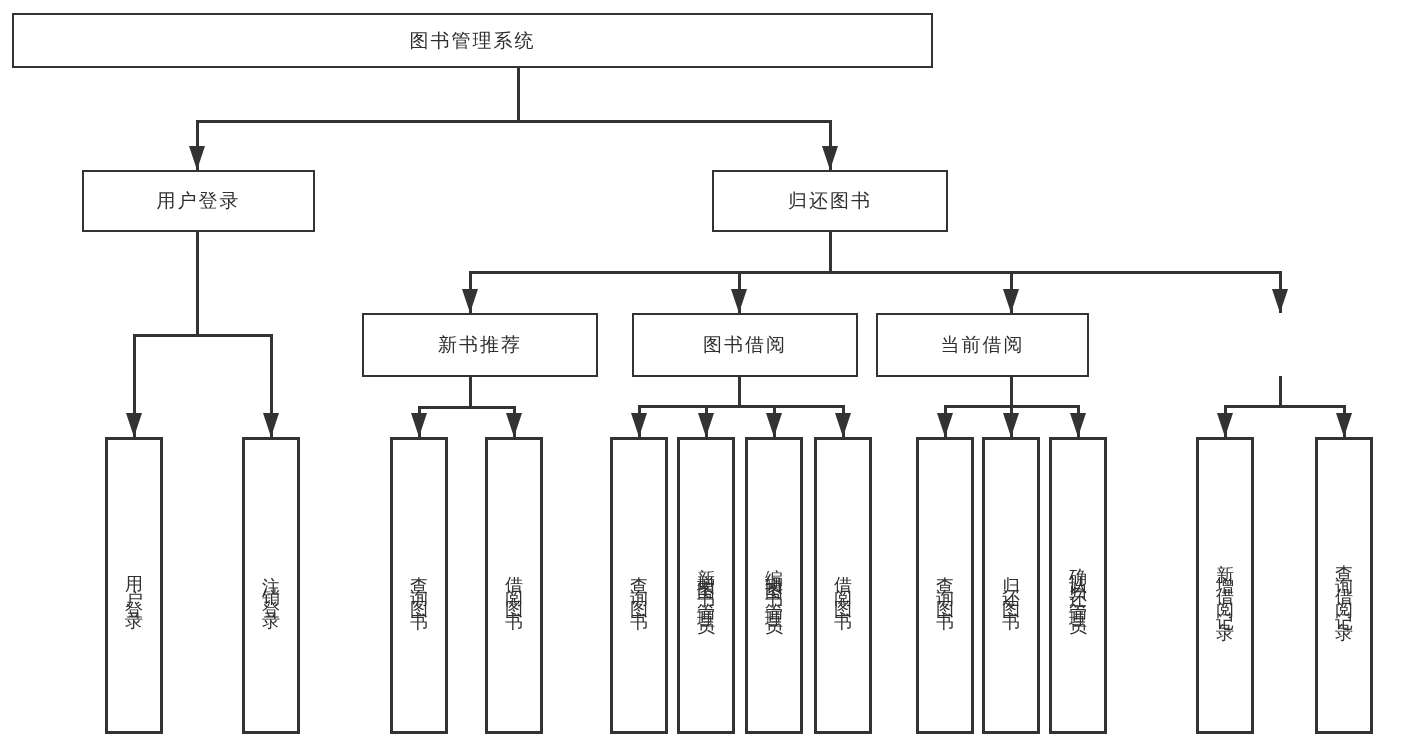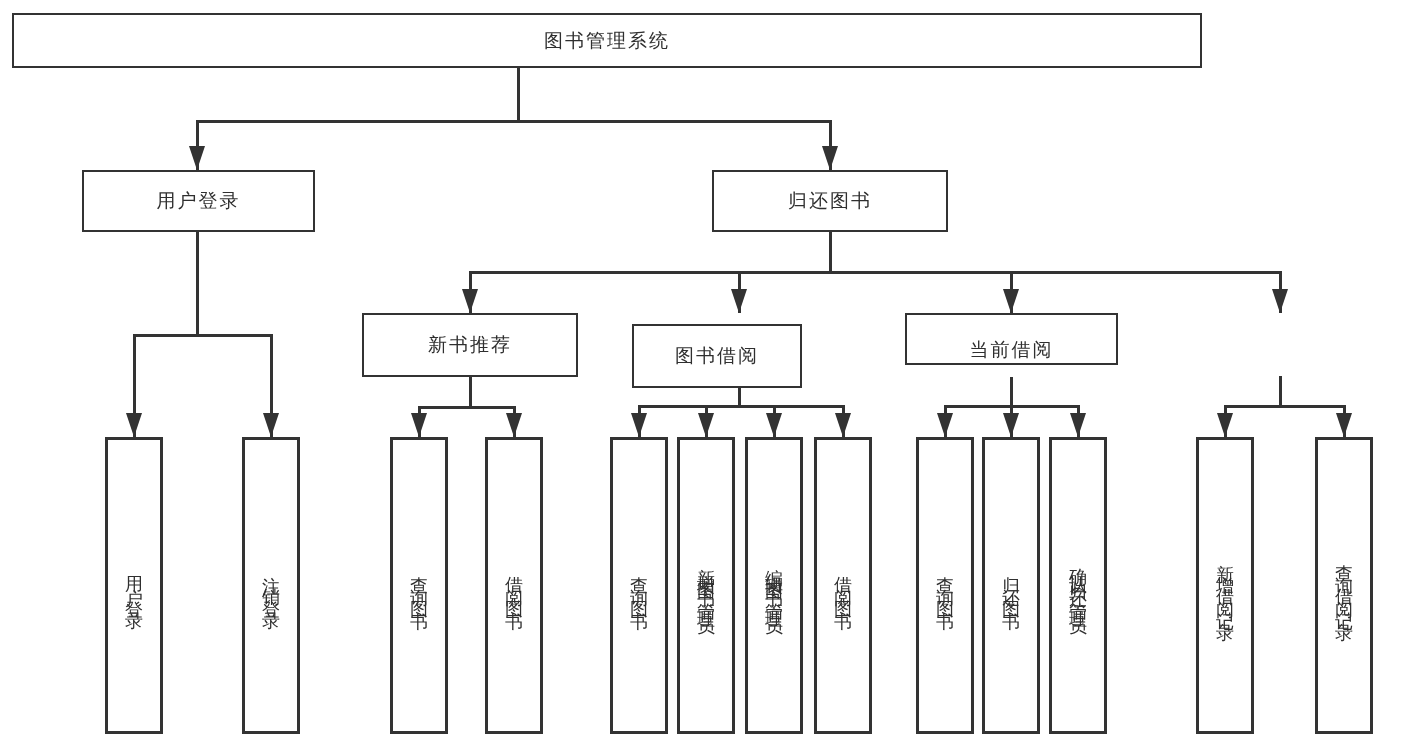--- a/index.html
+++ b/index.html
@@ -121,38 +121,38 @@
   <div class="vline" style="left:1077px;top:405px;height:32px;"></div>
   <div class="arrow" style="left:1070px;top:413px;"></div>
 
   <div class="vline" style="left:1279px;top:376px;height:32px;"></div>
   <div class="hline" style="left:1224px;top:405px;width:121px;"></div>
   <div class="vline" style="left:1224px;top:405px;height:32px;"></div>
   <div class="arrow" style="left:1217px;top:413px;"></div>
   <div class="vline" style="left:1343px;top:405px;height:32px;"></div>
   <div class="arrow" style="left:1336px;top:413px;"></div>
 
-  <div class="node" style="left:12px;top:13px;width:1190px;height:55px;">
+  <div class="node" style="left:12px;top:13px;width:921px;height:55px;">
     <span class="h-label">图书管理系统</span>
   </div>
 
   <div class="node" style="left:82px;top:170px;width:233px;height:62px;">
     <span class="h-label">用户登录</span>
   </div>
   <div class="node" style="left:712px;top:170px;width:236px;height:62px;">
     <span class="h-label">归还图书</span>
   </div>
 
-  <div class="node" style="left:362px;top:313px;width:216px;height:64px;">
+  <div class="node" style="left:362px;top:313px;width:236px;height:64px;">
     <span class="h-label">新书推荐</span>
   </div>
-  <div class="node" style="left:632px;top:313px;width:170px;height:64px;margin-top:11px;">
+  <div class="node" style="left:632px;top:313px;width:226px;height:64px;">
     <span class="h-label">图书借阅</span>
   </div>
-  <div class="node" style="left:905px;top:313px;width:213px;height:52px;align-items:flex-end;">
+  <div class="node" style="left:876px;top:313px;width:213px;height:64px;">
     <span class="h-label">当前借阅</span>
   </div>
 
   <div class="leaf" style="left:105px;">
     <span class="v-label">用户登录</span>
   </div>
   <div class="leaf" style="left:242px;">
     <span class="v-label">注销登录</span>
   </div>
 

